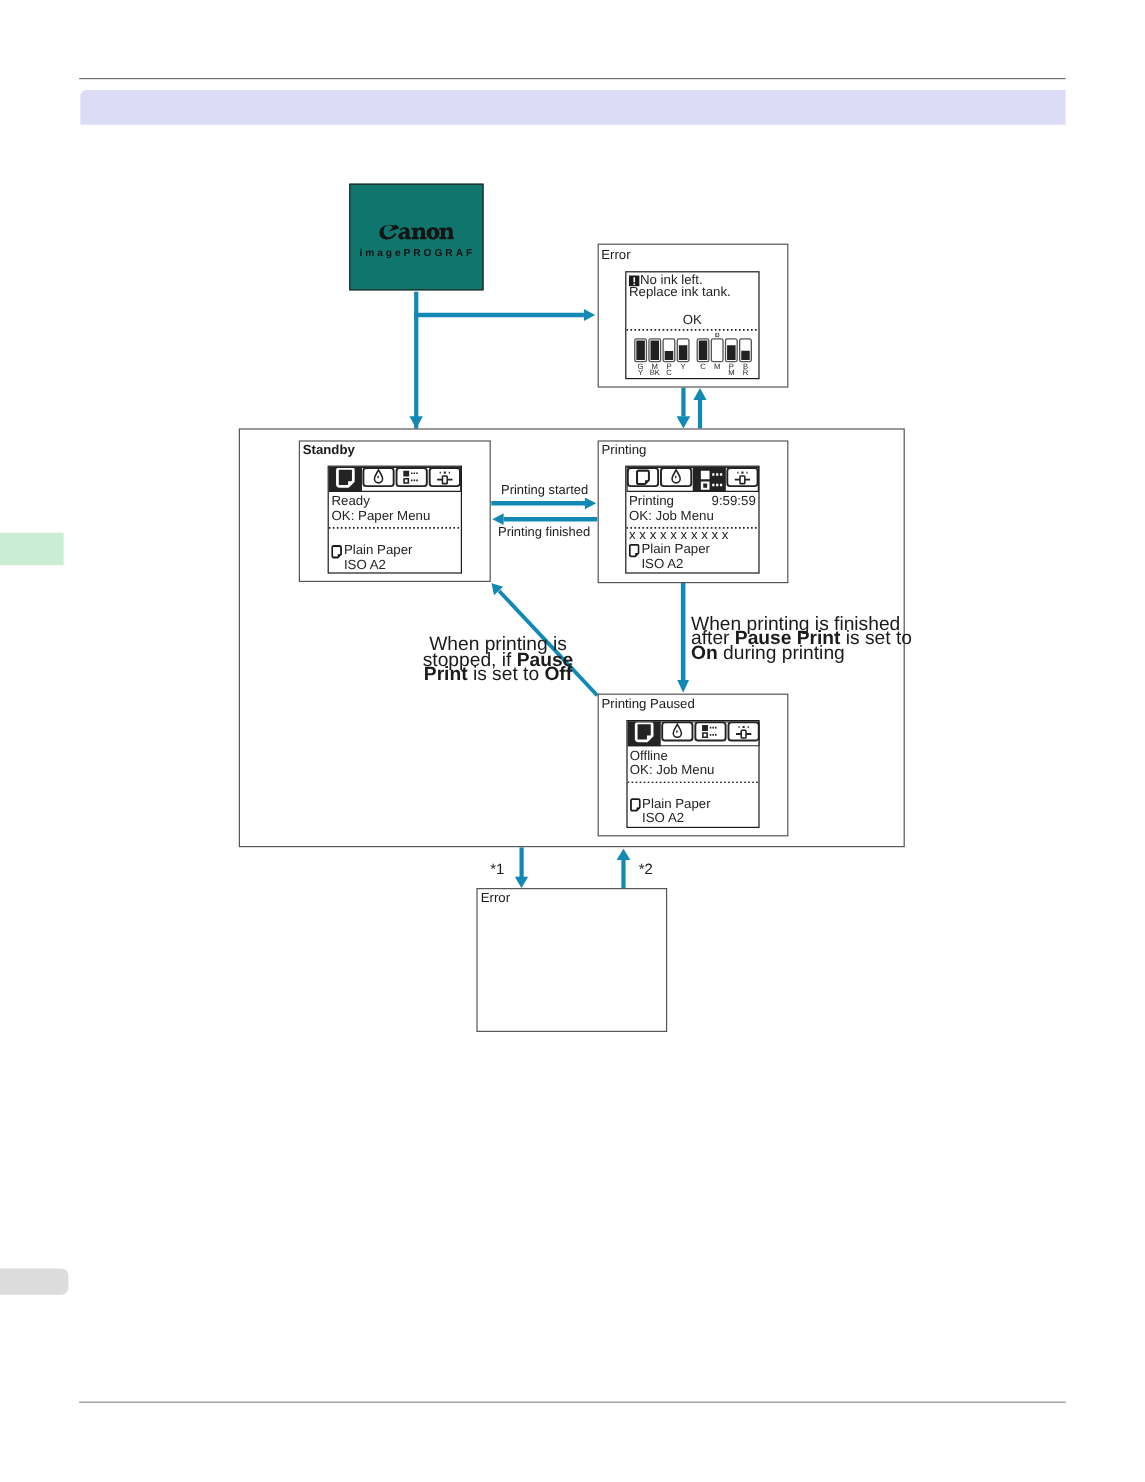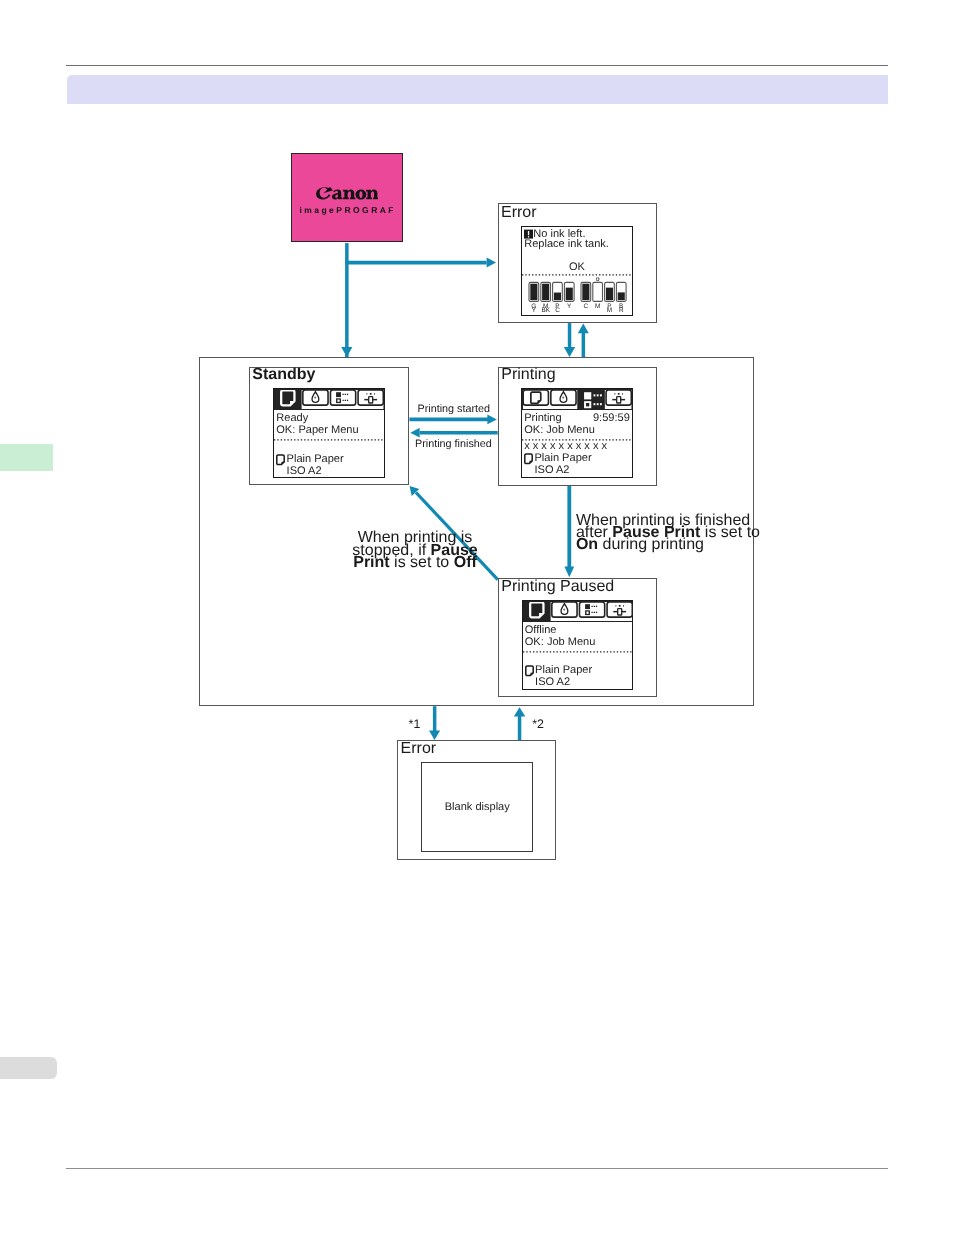--- a/index.html
+++ b/index.html
@@ -10,23 +10,23 @@
   .hdr-bar{position:absolute;left:66.7px;top:74.8px;width:821px;height:29.4px;background:#dcdcf7;border-radius:5px 0 0 0;}
   .ftr-rule{position:absolute;left:65.9px;top:1167.7px;width:822px;height:1.1px;background:#8d8d8d;}
   .tab-green{position:absolute;left:0px;top:443.5px;width:52.8px;height:27.2px;background:#c9eed3;}
   .tab-gray{position:absolute;left:0px;top:1056.5px;width:57px;height:22.5px;background:#dcdcdc;border-radius:0 6px 6px 0;}
 
   
   .diagram{position:absolute;left:0;top:0;width:954px;height:1235px;}
   svg.arrows{position:absolute;left:0;top:0;width:954px;height:1235px;overflow:visible;}
 
   .gbox{position:absolute;border:1.15px solid #565656;box-sizing:border-box;background:transparent;}
-  .gbox-title{position:absolute;font-size:16px;color:#1b1b1b;white-space:nowrap;line-height:12px;}
-
-  .logobox{position:absolute;border:1.6px solid #262626;box-sizing:border-box;background:#ec4899;}
+  .gbox-title{position:absolute;font-size:11px;color:#1b1b1b;white-space:nowrap;line-height:12px;}
+
+  .logobox{position:absolute;border:1.6px solid #262626;box-sizing:border-box;background:#0f766e;}
   .logo-brand{position:absolute;left:24px;top:33px;width:64px;height:14px;}
   .logo-prod{position:absolute;left:0;right:0;top:52px;text-align:center;font-size:8.5px;font-weight:bold;letter-spacing:2.45px;color:#111;line-height:8px;text-indent:2.45px;}
 
   
   .lcd{position:absolute;border:1.5px solid #1a1a1a;box-sizing:border-box;background:#fff;}
   .lcd svg{display:block;}
   .lcd-line{position:absolute;font-size:11.05px;color:#232323;white-space:nowrap;line-height:11px;}
 
   .tabbar{position:absolute;left:0;top:0;width:110px;height:20px;}
   .dotrule{position:absolute;height:2px;}
@@ -362,23 +362,20 @@
               <path d="M4.6160000000000005 6.816 H7.4 L4.6160000000000005 9.6 Z" fill="#1a1a1a"></path>
             </g>
           </svg>
         </div>
       <div class="lcd-line" style="left:12.4px;top:64.4px;">Plain Paper</div>
       <div class="lcd-line" style="left:12.4px;top:76.1px;">ISO A2</div>
     </div>
 
     <div class="gbox" style="left:397px;top:740.3px;width:159px;height:119.5px;"></div>
     <div class="gbox-title" style="left:400.6px;top:742.7px;">Error</div>
-    <div class="blank-box" style="left:421.1px;top:762.1px;width:112.3px;height:89.7px;">
-      <span>Blank display</span>
-    </div>
 
     <div class="lbl" style="left:417.5px;top:403.4px;">Printing started</div>
     <div class="lbl" style="left:415px;top:438.1px;">Printing finished</div>
     <div class="star" style="left:408.6px;top:718.2px;">*1</div>
     <div class="star" style="left:532.2px;top:718.2px;">*2</div>
 
     <div class="note" style="left:352.3px;top:532.4px;text-align:center;">
       <span>When printing is</span><br>
       <span>stopped, if <b>Pause</b></span><br>
       <span><b>Print</b> is set to <b>Off</b></span>

